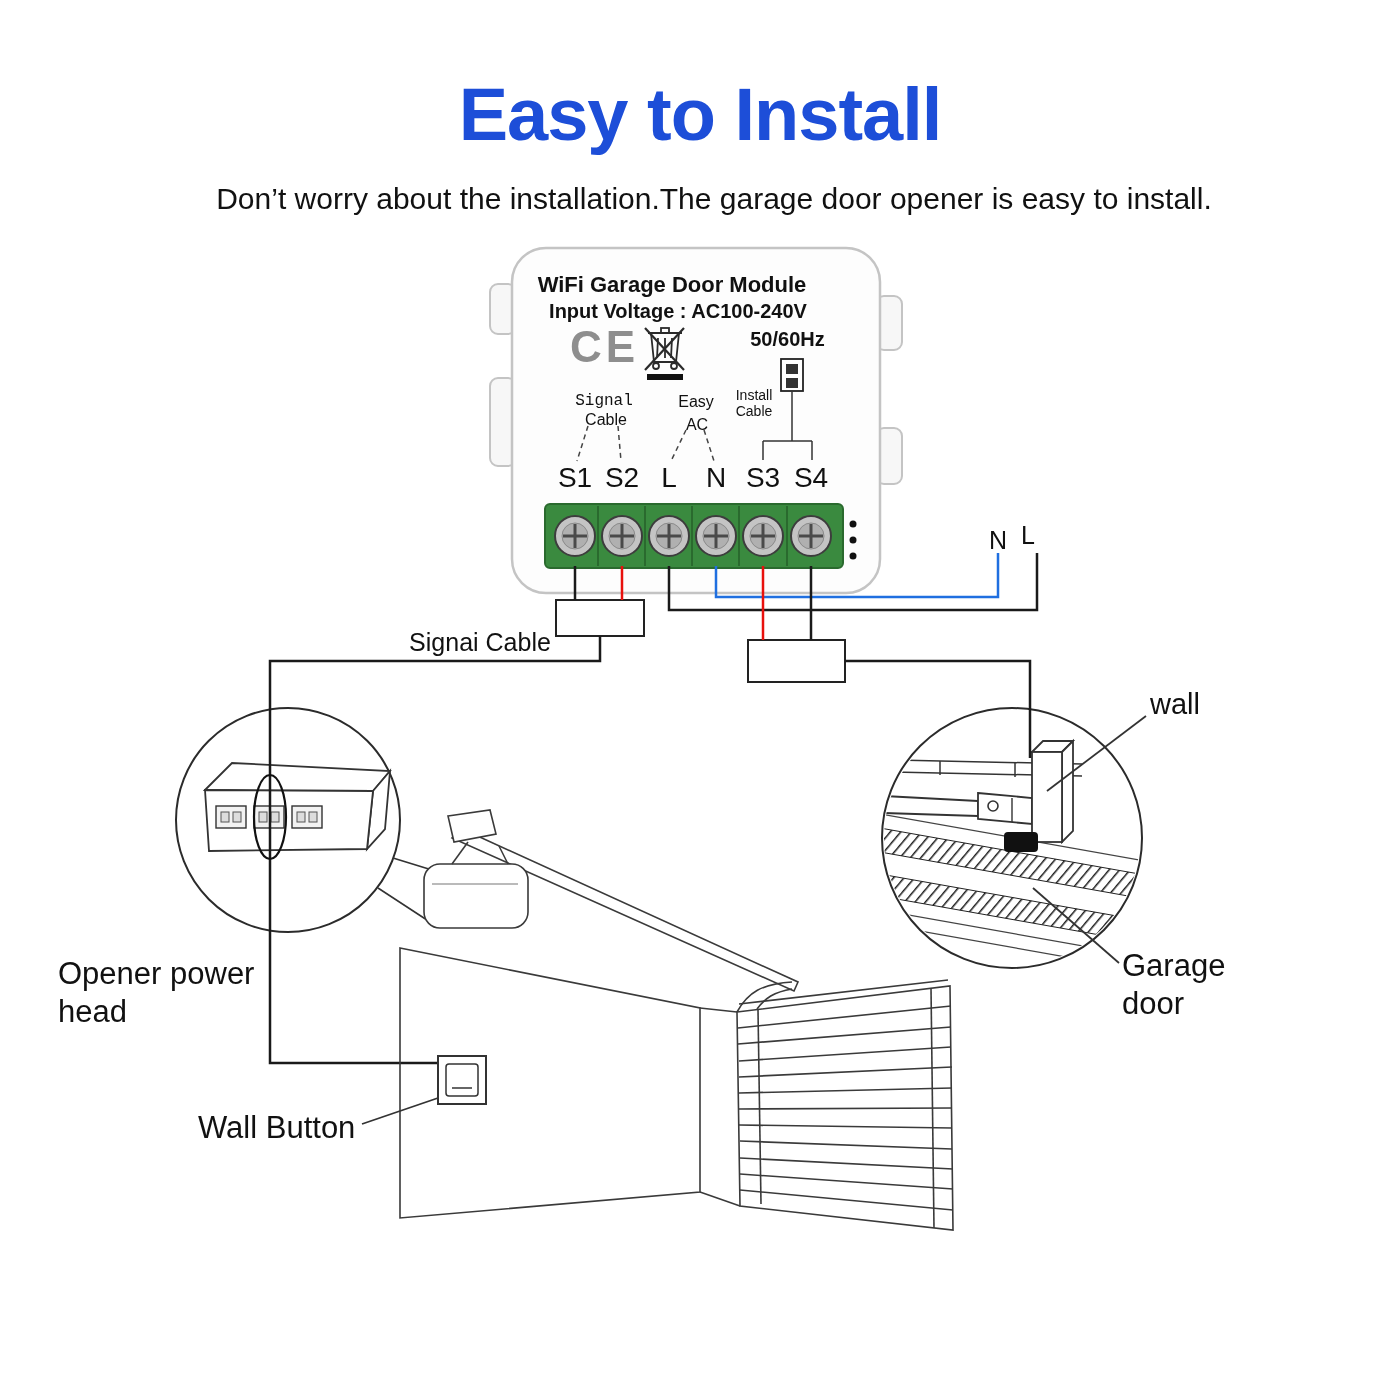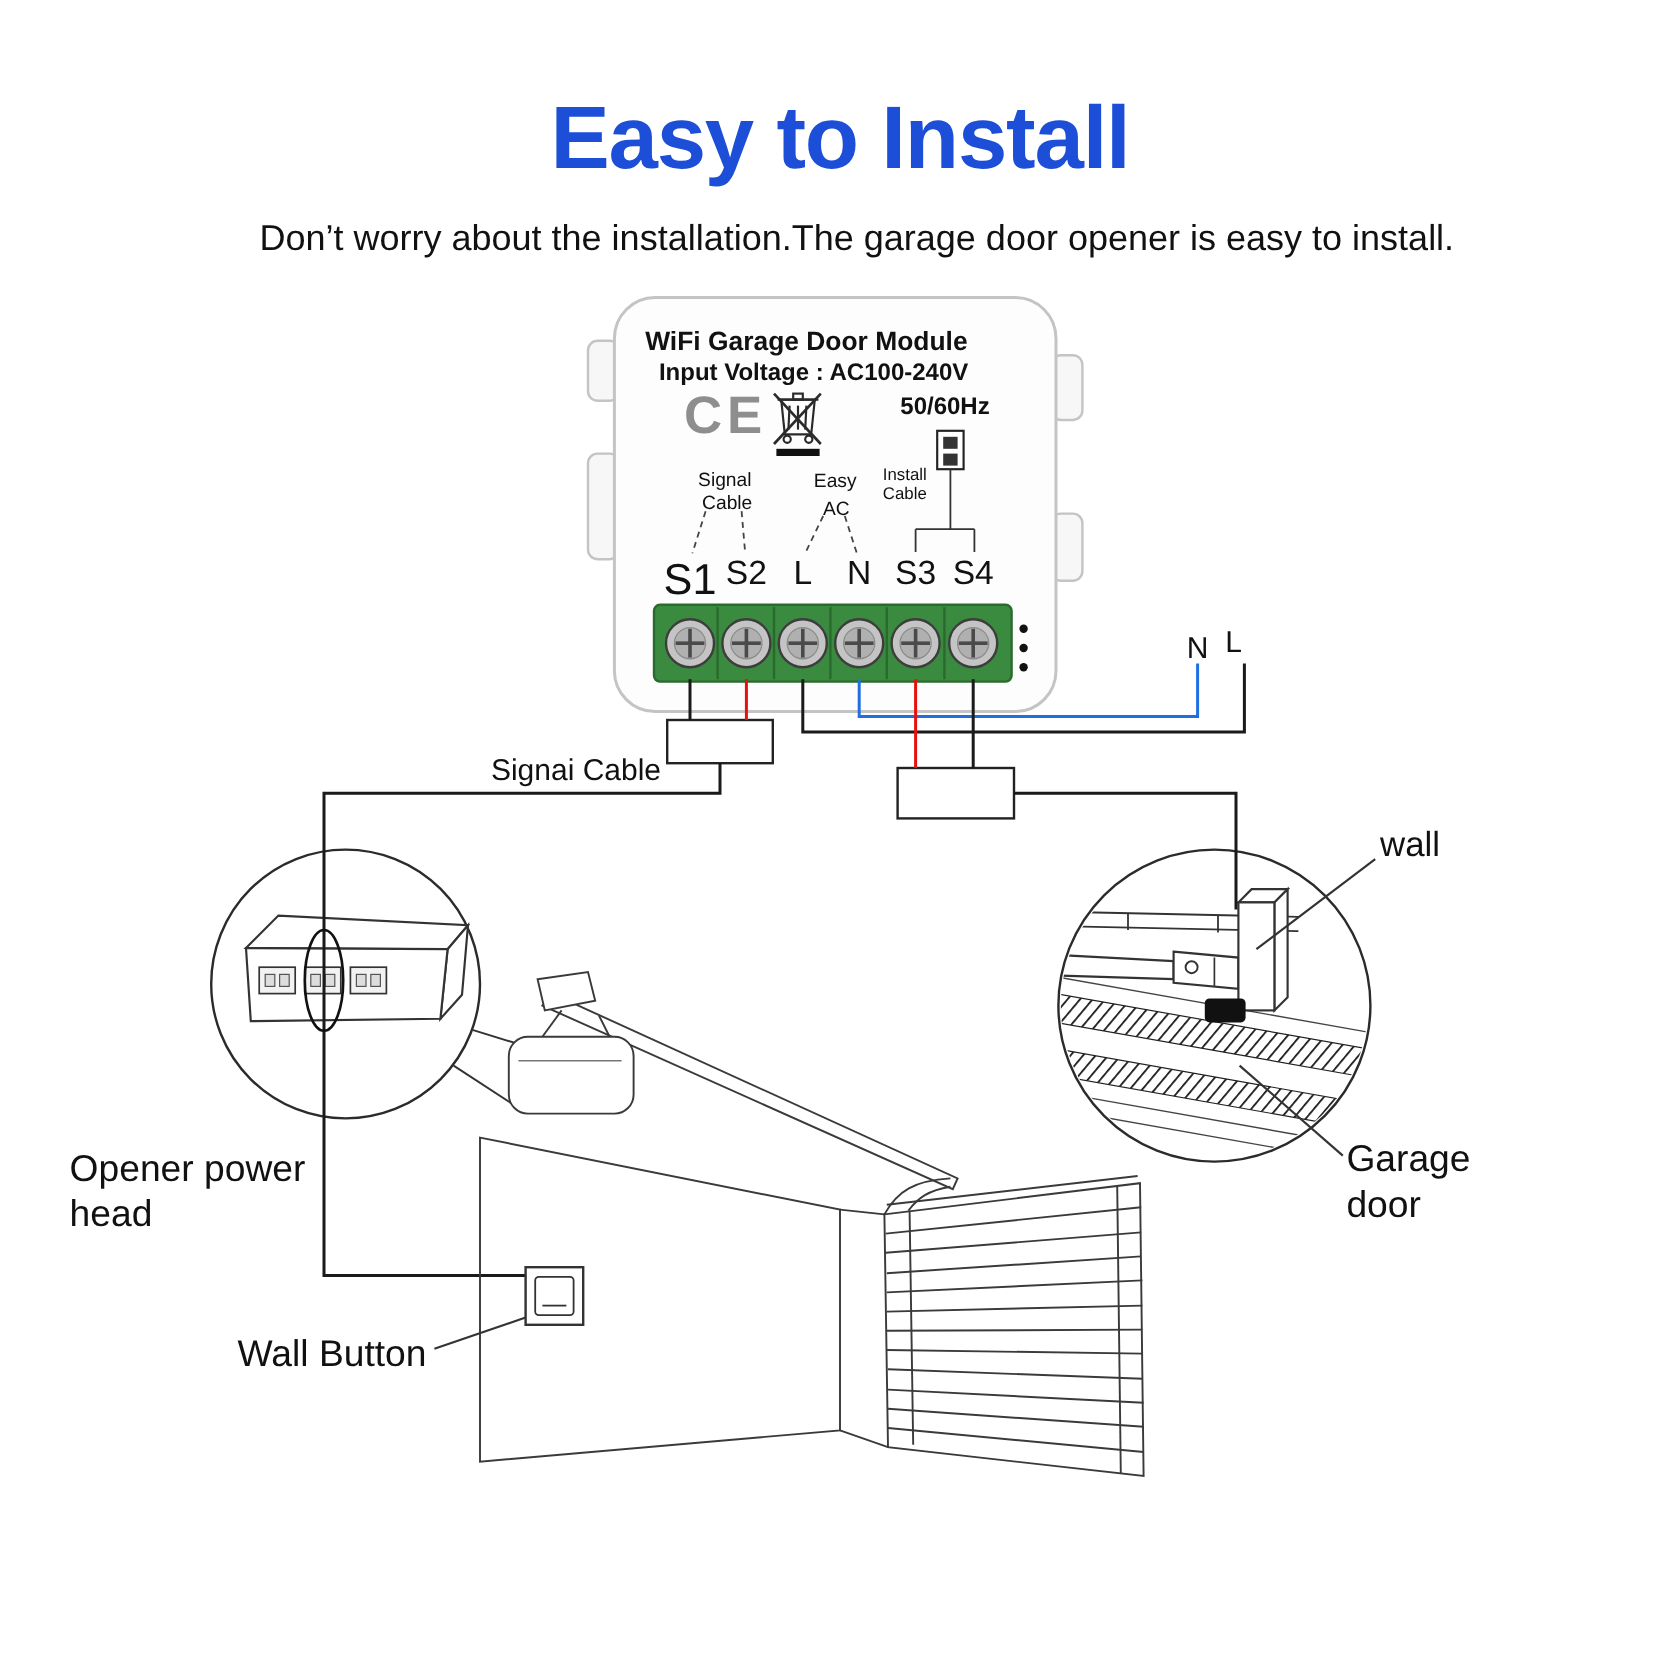--- a/index.html
+++ b/index.html
@@ -258,28 +258,28 @@
 
   <div class="lbl center b" style="left:0;right:0;top:72px;font-size:74px;color:#1d4ed8;letter-spacing:-1px;">Easy to Install</div>
 
   <div class="lbl center" style="left:0;right:0;top:182px;font-size:30px;margin-left:28px;">Don’t worry about the installation.The garage door opener is easy to install.</div>
 
   <div class="lbl center b" style="left:512px;width:320px;top:272px;font-size:22px;">WiFi Garage Door Module</div>
   <div class="lbl center b" style="left:512px;width:332px;top:300px;font-size:20px;">Input Voltage : AC100-240V</div>
   <div class="lbl center b" style="left:700px;width:175px;top:328px;font-size:20px;">50/60Hz</div>
   <div class="lbl b" style="left:570px;top:322px;font-size:44px;color:#8e8e8e;letter-spacing:4px;text-align:center;">CE</div>
 
-  <div class="lbl center" style="left:564px;width:80px;top:392px;font-size:16px;">Signal</div>
+  <div class="lbl center" style="left:564px;width:80px;top:392px;font-size:16px;font-family:Liberation Mono, monospace;">Signal</div>
   <div class="lbl center" style="left:566px;width:80px;top:411px;font-size:16px;">Cable</div>
   <div class="lbl center" style="left:660px;width:72px;top:393px;font-size:16px;">Easy</div>
   <div class="lbl center" style="left:661px;width:72px;top:416px;font-size:16px;">AC</div>
   <div class="lbl center" style="left:724px;width:60px;top:387px;font-size:14px;">Install</div>
   <div class="lbl center" style="left:724px;width:60px;top:403px;font-size:14px;">Cable</div>
 
-  <div class="lbl center" style="left:550px;width:50px;top:462px;font-size:36px;">S1</div>
+  <div class="lbl center" style="left:550px;width:50px;top:462px;font-size:28px;">S1</div>
   <div class="lbl center" style="left:597px;width:50px;top:462px;font-size:28px;">S2</div>
   <div class="lbl center" style="left:644px;width:50px;top:462px;font-size:28px;">L</div>
   <div class="lbl center" style="left:691px;width:50px;top:462px;font-size:28px;">N</div>
   <div class="lbl center" style="left:738px;width:50px;top:462px;font-size:28px;">S3</div>
   <div class="lbl center" style="left:786px;width:50px;top:462px;font-size:28px;">S4</div>
 
   <div class="lbl center" style="left:980px;width:36px;top:526px;font-size:25px;">N</div>
   <div class="lbl center" style="left:1010px;width:36px;top:521px;font-size:25px;">L</div>
 
   <div class="lbl center" style="left:395px;width:170px;top:628px;font-size:25px;">Signai Cable</div>

